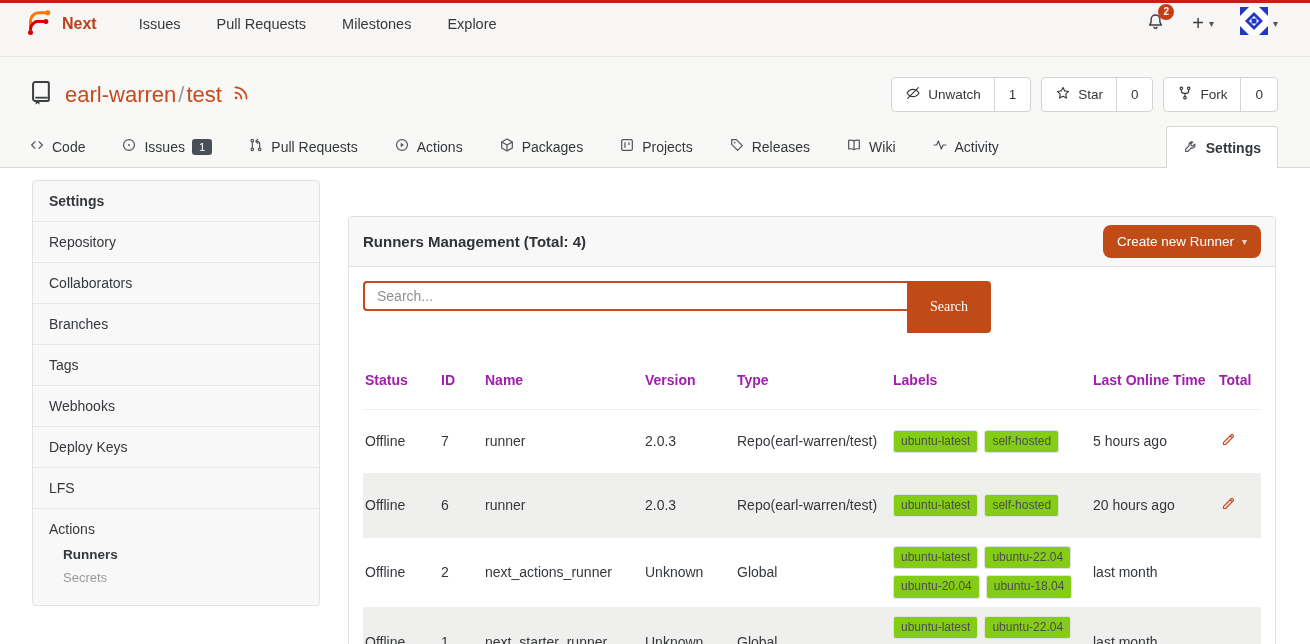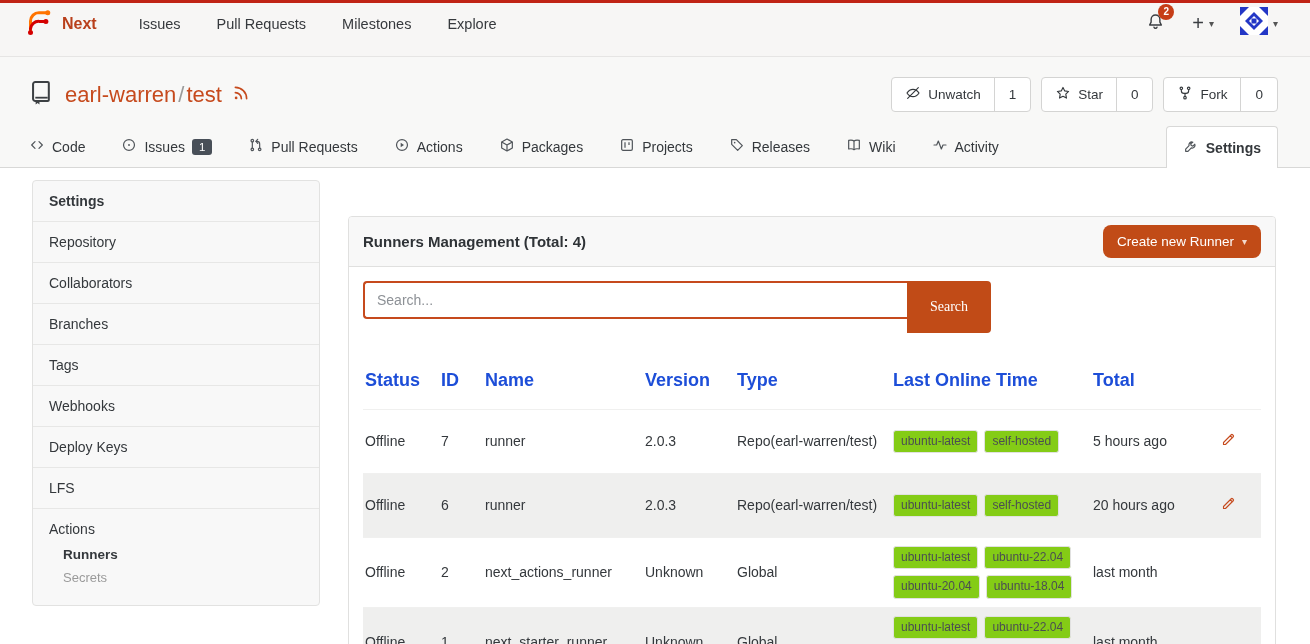--- a/index.html
+++ b/index.html
@@ -63,31 +63,31 @@
   .panel-header { background:#f8f8f8; border-bottom:1px solid #e0e0df; padding:8px 14px;
     display:flex; align-items:center; }
   .panel-title { font-weight:bold; font-size:15px; color:#2f3337; }
   .create-btn { margin-left:auto; background:#c14b17; color:#fff; border:none; border-radius:8px;
     padding:9px 14px; font-size:13.5px; font-family:inherit; cursor:pointer;
     display:flex; align-items:center; gap:8px; }
   .create-btn .caret { color:#f3d9cd; }
   .panel-body { background:#fff; padding:14px; }
 
   .search-row { display:flex; width:628px; margin-bottom:18px; }
-  .search-input { flex:1; height:38px; border:2px solid #c64a1d; border-right:none;
+  .search-input { flex:1; height:30px; border:2px solid #c64a1d; border-right:none;
     border-radius:4px 0 0 4px; padding:0 12px; font-size:14px; font-family:inherit;
     color:#34383c; outline:none; }
   .search-input::placeholder { color:#8d9196; }
   .search-btn { width:84px; height:52px; background:#c14b17; color:#fff; border:none;
     border-radius:0 4px 4px 0; font-size:14px; font-family:Liberation Serif, serif; cursor:pointer; }
 
   
   .grid-row { display:grid; grid-template-columns:68px 36px 152px 84px 148px 1fr 118px 40px;
     column-gap:8px; align-items:center; padding:0 2px; }
-  .thead { font-weight:bold; font-size:18px; color:#1d4ed8; min-height:58px; }
+  .thead { font-weight:bold; font-size:14px; color:#a21caf; min-height:58px; }
   .trow { min-height:64px; font-size:14px; border-top:1px solid #f0f0ef; }
   .trow.striped { background:#efefee; }
   .cell { padding:8px 0; line-height:1.45; }
   .labels-cell { display:flex; flex-wrap:wrap; gap:6px; max-width:215px; }
   .chip { background:#84cc16; border:1px solid #e1e1e0; border-radius:3px; padding:2px 7px;
     font-size:12px; color:#4a4e52; white-space:nowrap; }
   .edit-btn { background:none; border:none; cursor:pointer; padding:2px; }
 </style>
 </head>
 <body>
@@ -336,20 +336,21 @@
         <input class="search-input" value="" placeholder="Search..." style="">
         <button class="search-btn">Search</button>
       </div>
 
       <div class="grid-row thead">
         <div class="cell">Status</div>
         <div class="cell">ID</div>
         <div class="cell">Name</div>
         <div class="cell">Version</div>
         <div class="cell">Type</div>
+        <div class="cell">Labels</div>
         <div class="cell">Last Online Time</div>
         <div class="cell">Total</div>
       </div>
 
       <div class="grid-row trow">
         <div class="cell">Offline</div>
         <div class="cell">7</div>
         <div class="cell">runner</div>
         <div class="cell">2.0.3</div>
         <div class="cell">Repo(earl-warren/test)</div>

